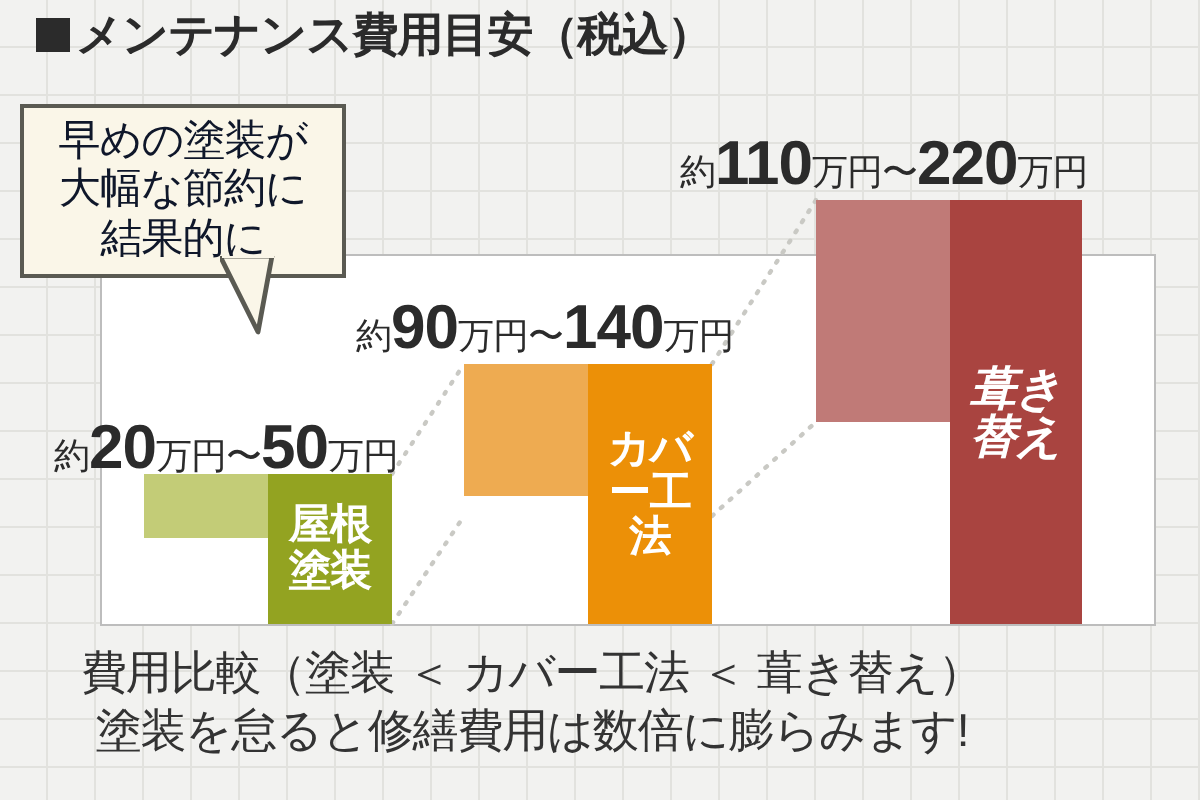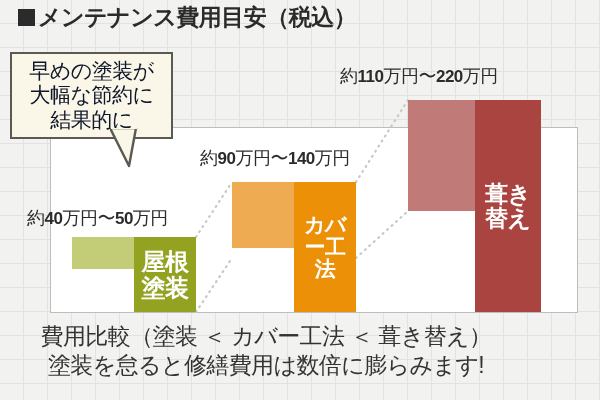--- a/index.html
+++ b/index.html
@@ -96,46 +96,46 @@
     letter-spacing: -0.5px;
     padding: 0 2px;
   }
 
   #bar-roof   { left: 72px;  top: 237px; width: 124px; height: 75px; }
   #bar-cover  { left: 232px; top: 182px; width: 124px; height: 130px; }
   #bar-reroof { left: 408px; top: 100px; width: 133px; height: 212px; }
 
   #bar-roof   .seg-top { background: #c3cc77; height: 32px; }
   #bar-roof   .seg-bot { background: #93a321; }
-  #bar-roof   .bar-label { font-size: 24px; }
+  #bar-roof   .bar-label { font-size: 21px; }
 
   #bar-cover  .seg-top { background: #eeab51; height: 66px; }
   #bar-cover  .seg-bot { background: #ec9007; }
   #bar-cover  .bar-label { font-size: 21px; }
 
   #bar-reroof .seg-top { background: #c07a77; height: 111px; }
-  #bar-reroof .seg-bot { background: #a94440; }
+  #bar-reroof .seg-bot { background: #a94440; font-style: italic; }
   #bar-reroof .bar-label { font-size: 23px; }
 
   
   .range-label {
     position: absolute;
     white-space: nowrap;
     color: #2b2b2b;
     font-size: 19px;
     line-height: 1;
     letter-spacing: -0.5px;
   }
   .range-label .big {
-    font-size: 17px;
+    font-size: 31px;
     font-weight: 700;
   }
   .range-label .sm { font-size: 18px; }
   #label-roof   { left: 27px;  top: 208px; }
-  #label-cover  { left: 200px; top: 148px; text-align: center; }
+  #label-cover  { left: 178px; top: 148px; text-align: center; }
   #label-reroof { left: 340px; top: 66px; }
 
   
   .callout {
     position: absolute;
     left: 10px;
     top: 52px;
     width: 163px;
     background: #faf6e8;
     border: 2px solid #5a5a52;
@@ -216,21 +216,21 @@
   </div>
 
   <div class="bar" id="bar-reroof">
     <div class="seg-top"></div>
     <div class="seg-bot">
       <span class="bar-label">葺き替え</span>
     </div>
   </div>
 
   <div class="range-label" id="label-roof">
-    <span class="sm">約</span><span class="big">40</span><span class="sm">万円</span><span class="sm">〜</span><span class="big">50</span><span class="sm">万円</span>
+    <span class="sm">約</span><span class="big">20</span><span class="sm">万円</span><span class="sm">〜</span><span class="big">50</span><span class="sm">万円</span>
   </div>
 
   <div class="range-label" id="label-cover">
     <span class="sm">約</span><span class="big">90</span><span class="sm">万円</span><span class="sm">〜</span><span class="big">140</span><span class="sm">万円</span>
   </div>
 
   <div class="range-label" id="label-reroof">
     <span class="sm">約</span><span class="big">110</span><span class="sm">万円</span><span class="sm">〜</span><span class="big">220</span><span class="sm">万円</span>
   </div>
 

